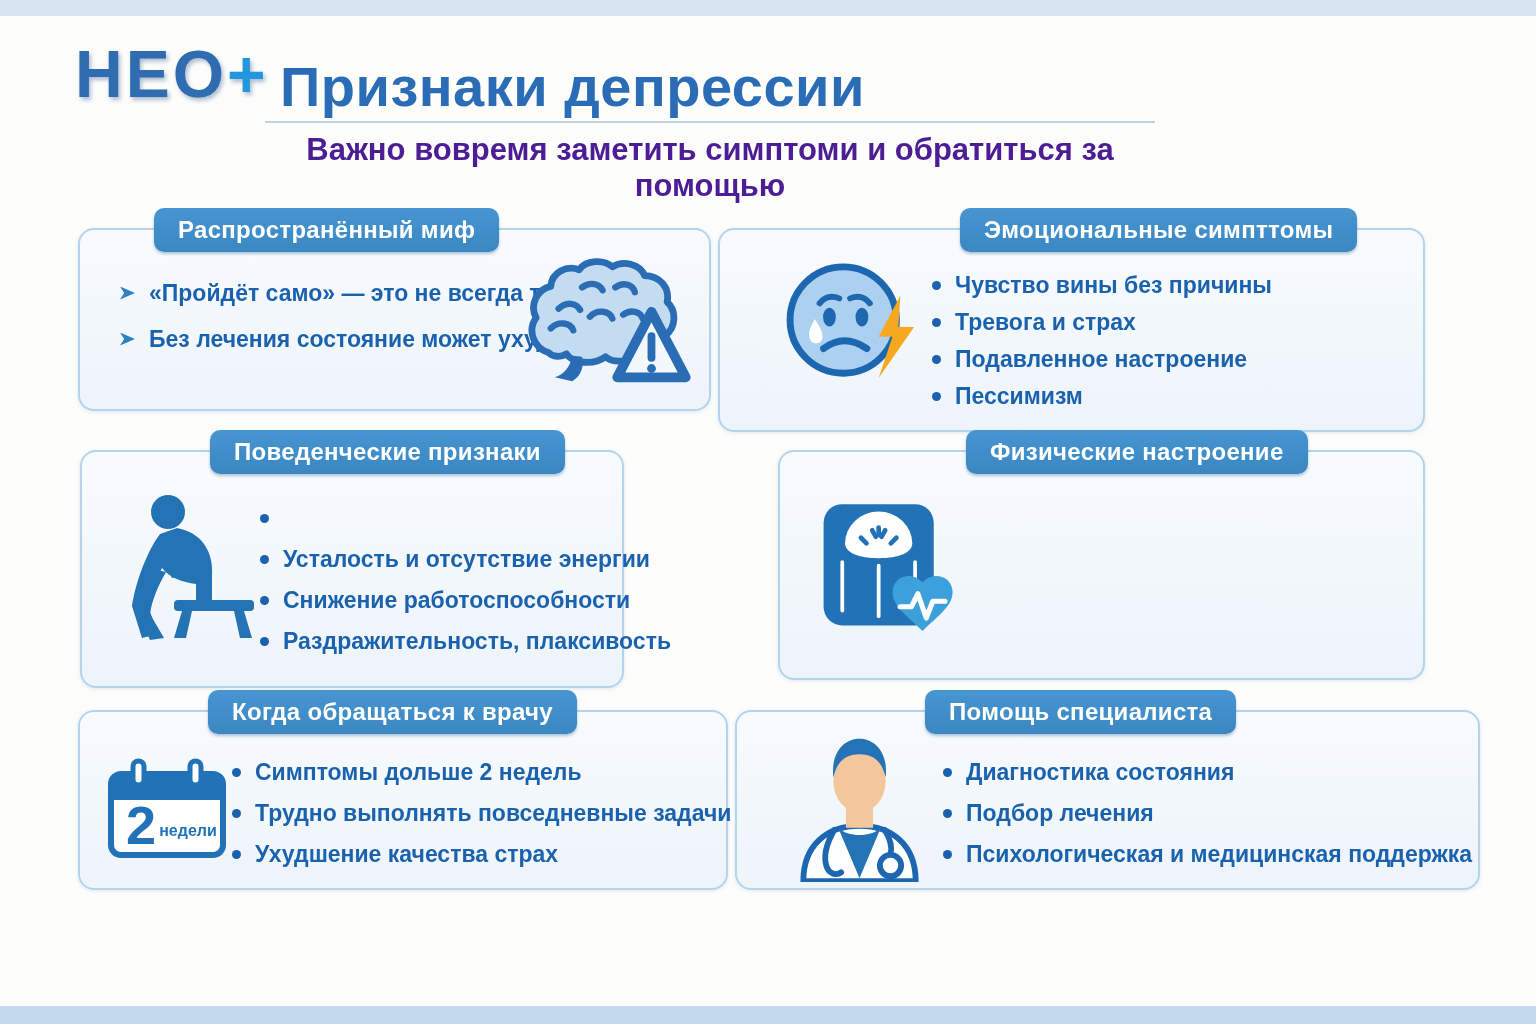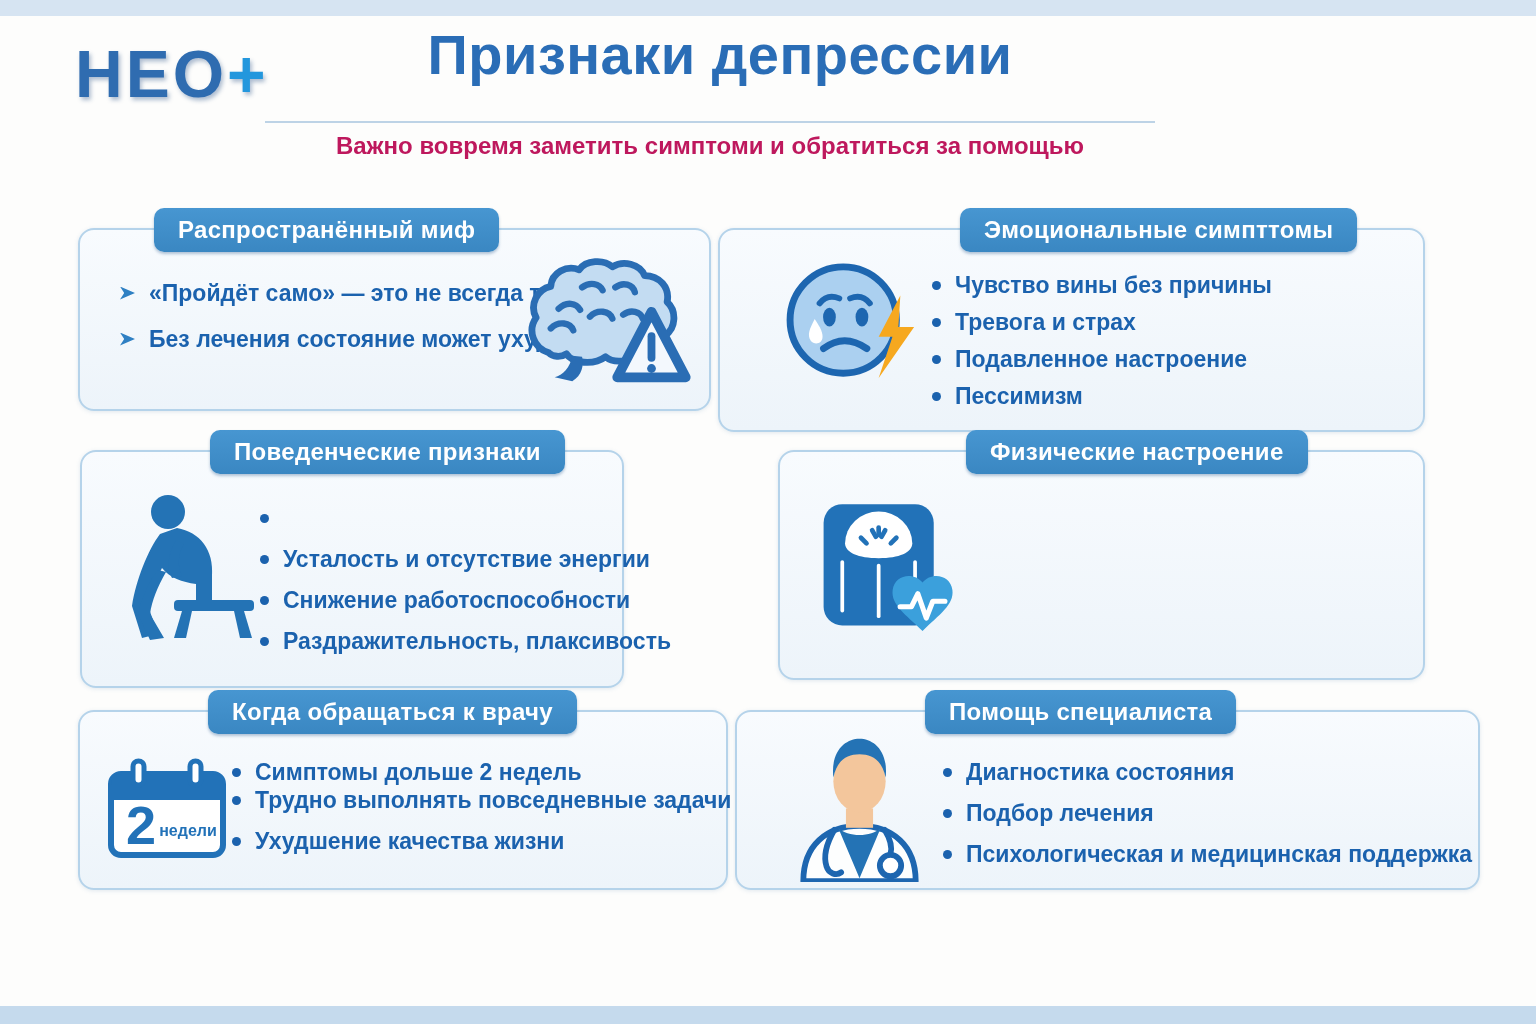--- a/index.html
+++ b/index.html
@@ -15,34 +15,33 @@
 
   
   .logo {
     position:absolute; left:75px; top:36px;
     font-size:66px; font-weight:900; letter-spacing:3px;
     color:#2f6cb0;
     text-shadow:2px 3px 4px rgba(25,70,125,.35);
   }
   .logo .plus { color:#2397dd; }
   .page-title {
-    position:absolute; left:280px; top:22px; width:880px;
-    text-align:center;
+    position:absolute; left:280px; top:54px; width:880px;
     font-size:56px; font-weight:800; letter-spacing:.5px;
     color:#2a6db6;
   }
   .title-divider {
     position:absolute; left:265px; top:121px; width:890px; height:2px;
     background:#bdd3e6;
   }
   .page-subtitle {
     position:absolute; left:280px; top:132px; width:860px;
     text-align:center;
-    font-size:24px; font-weight:700;
-    color:#be185d;
+    font-size:31px; font-weight:700;
+    color:#4c1d95;
   }
 
   
   .card {
     position:absolute;
     background:linear-gradient(180deg,#f8fbfe 0%,#edf4fa 100%);
     border:2px solid #b5d3ea;
     border-radius:16px;
     box-shadow:0 1px 4px rgba(100,140,180,.18);
   }
@@ -227,31 +226,31 @@
     <svg width="122" height="102" viewBox="0 0 122 102">
       <rect x="5" y="16" width="112" height="81" rx="10" fill="#ffffff" stroke="#2272b8" stroke-width="6"></rect>
       <path d="M5,27 q0,-11 11,-11 h90 q11,0 11,11 v15 h-112 z" fill="#2272b8"></path>
       <rect x="27" y="3" width="11" height="24" rx="5.5" fill="#ffffff" stroke="#2272b8" stroke-width="5"></rect>
       <rect x="84" y="3" width="11" height="24" rx="5.5" fill="#ffffff" stroke="#2272b8" stroke-width="5"></rect>
       <text x="35" y="86" font-size="54" font-weight="bold" fill="#2272b8" text-anchor="middle" font-family="Liberation Sans, sans-serif">2</text>
       <text x="82" y="78" font-size="16" font-weight="bold" fill="#2272b8" text-anchor="middle" font-family="Liberation Sans, sans-serif">недели</text>
     </svg>
   </span>
   <ul class="list" style="left:152px;top:46px">
-    <li style="">
+    <li style="margin-bottom:13px">
       <span class="dot"></span>
       <span class="item-text">Симптомы дольше 2 недель</span>
     </li>
     <li style="margin-bottom:13px">
       <span class="dot"></span>
       <span class="item-text">Трудно выполнять повседневные задачи</span>
     </li>
     <li>
       <span class="dot"></span>
-      <span class="item-text">Ухудшение качества жизни</span>
+      <span class="item-text">Ухудшение качества страх</span>
     </li>
   </ul>
 </section>
 
 <section class="card" style="left:735px;top:710px;width:745px;height:180px">
   <div class="badge" style="left:188px">
     <span>Помощь специалиста</span>
   </div>
   <span class="icon-wrap" style="left:45px;top:18px">
     <svg width="155" height="152" viewBox="0 0 160 155">

